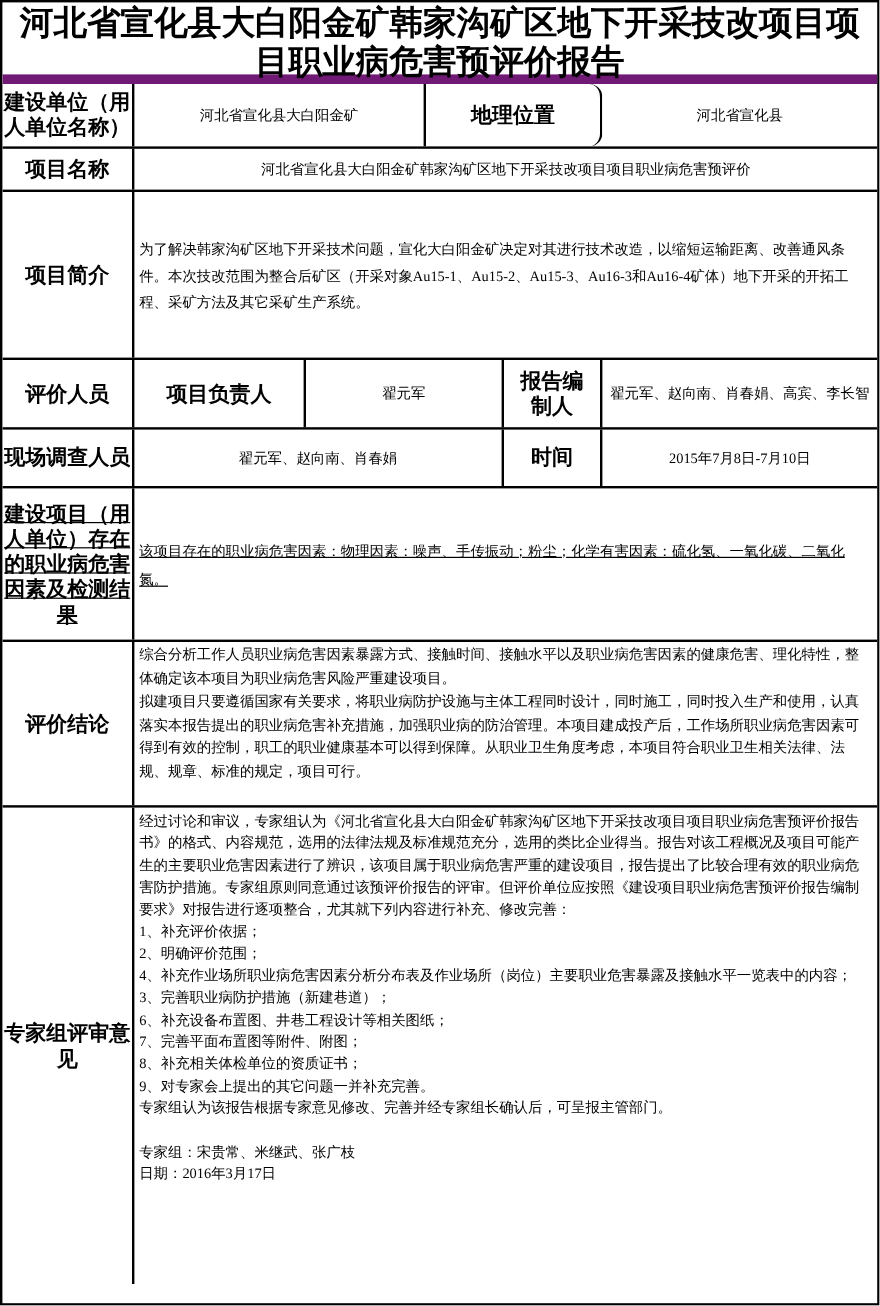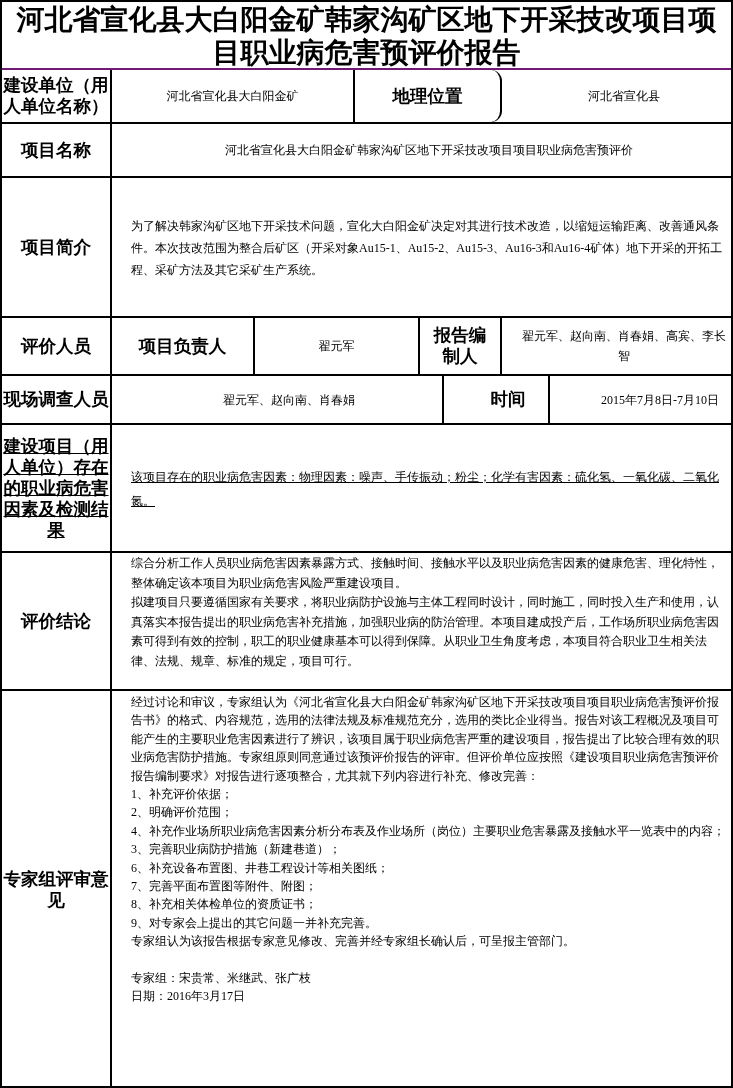--- a/index.html
+++ b/index.html
@@ -4,21 +4,21 @@
 <style>
   html,body{margin:0;padding:0;background:#fff;}
   *{box-sizing:border-box;}
   .doc{
     width:733px;height:1088px;margin:0 auto;background:#fff;color:#000;
     border:2px solid #000;
     font-family:"Liberation Serif","DejaVu Serif",serif;
     overflow:hidden;
   }
   .title{
-    height:68px;border-bottom:2px solid #701a75;
+    height:68px;border-bottom:8px solid #701a75;
     font-size:28px;font-weight:bold;line-height:33px;
     text-align:center;padding:1px 8px 0 8px;
   }
   .row{display:flex;border-bottom:2px solid #000;}
   .row:last-child{border-bottom:none;}
   .cell{border-right:2px solid #000;overflow:hidden;}
   .cell:last-child{border-right:none;}
   
   .c{display:flex;align-items:center;justify-content:center;text-align:center;}
   .label{font-weight:bold;font-size:17.5px;line-height:21px;padding:0 1px;}
@@ -27,27 +27,27 @@
   .para{font-size:12px;text-align:left;padding:1px 5px 0 4px;}
   .para.vcenter{display:flex;flex-direction:column;justify-content:center;}
   
   .w-label{width:110px;flex:0 0 110px;}
   .w-r1v{width:243px;flex:0 0 243px;}
   .w-r1g{width:147px;flex:0 0 147px;border-radius:11px;}
   .w-r4b{width:143px;flex:0 0 143px;}
   .w-r4c{width:165px;flex:0 0 165px;}
   .w-r45d{width:82px;flex:0 0 82px;padding-left:7px;padding-right:7px;}
   .w-r5v{width:308px;flex:0 0 308px;}
-  .grow{flex:1 1 auto;margin-left:15px;}
+  .grow{flex:1 1 auto;}
   
   .h-r1{height:54px;}
-  .h-r2{height:54px;}
+  .h-r2{height:36px;}
   .h-r3{height:140px;}
   .h-r4{height:58px;}
-  .h-r5{height:49px;gap:24px;}
+  .h-r5{height:49px;}
   .h-r6{height:128px;text-decoration:underline;}
   .h-r7{height:138px;}
   .h-r8{height:397px;}
   .r3-text{line-height:22px;}
   .r6-text{line-height:24px;}
   .r7-text{line-height:19.5px;}
   .r8-text{line-height:18.4px;padding-top:2px;}
   .r8-text .line{min-height:18.4px;}
   .blank-line{height:18px;}
 </style>

